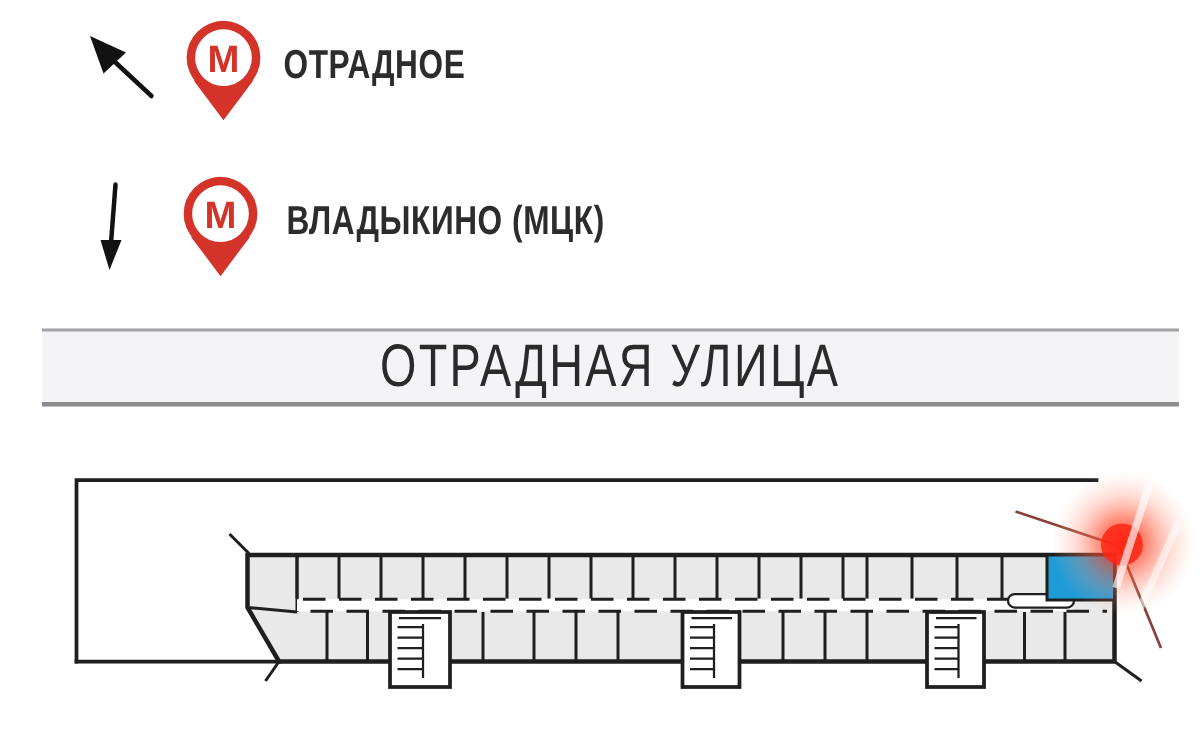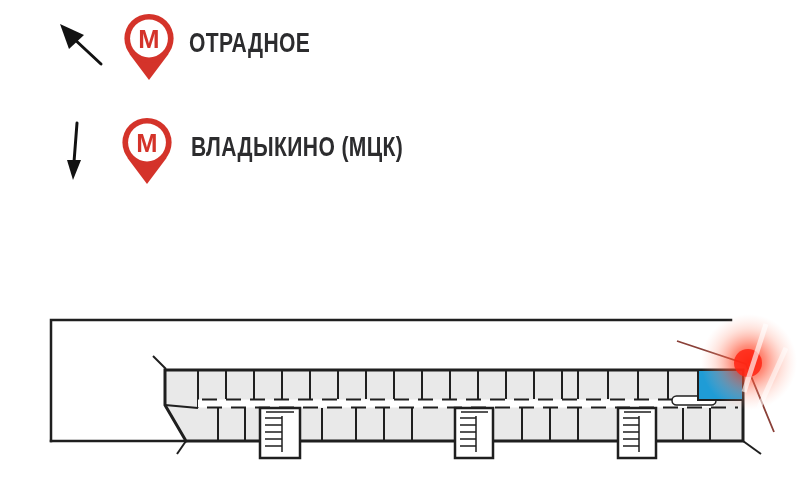--- a/index.html
+++ b/index.html
@@ -65,20 +65,23 @@
 
   <svg class="abs" style="left:118px;top:116px" width="58" height="70" viewBox="0 0 60 74">
     <polygon class="pin-red" points="9,44 30,72 51,44"></polygon>
     <circle class="pin-red" cx="30" cy="28" r="26"></circle>
     <circle cx="30" cy="28" r="20" fill="#ffffff"></circle>
     <text class="pin-letter" x="30" y="38" text-anchor="middle">М</text>
   </svg>
 
   <div class="abs station-label" style="left:191px;top:133px">ВЛАДЫКИНО (МЦК)</div>
 
+  <div class="abs banner">
+    <div class="street-name">ОТРАДНАЯ УЛИЦА</div>
+  </div>
 
   <svg class="abs" style="left:0;top:0" width="800" height="491" viewBox="0 0 800 491">
     <defs>
       <radialGradient id="glowGrad">
         <stop offset="0%" stop-color="#ff2a12" stop-opacity="0.95"></stop>
         <stop offset="35%" stop-color="#ff4a2c" stop-opacity="0.60"></stop>
         <stop offset="70%" stop-color="#ff8a70" stop-opacity="0.25"></stop>
         <stop offset="100%" stop-color="#ffb4a4" stop-opacity="0"></stop>
       </radialGradient>
     </defs>

